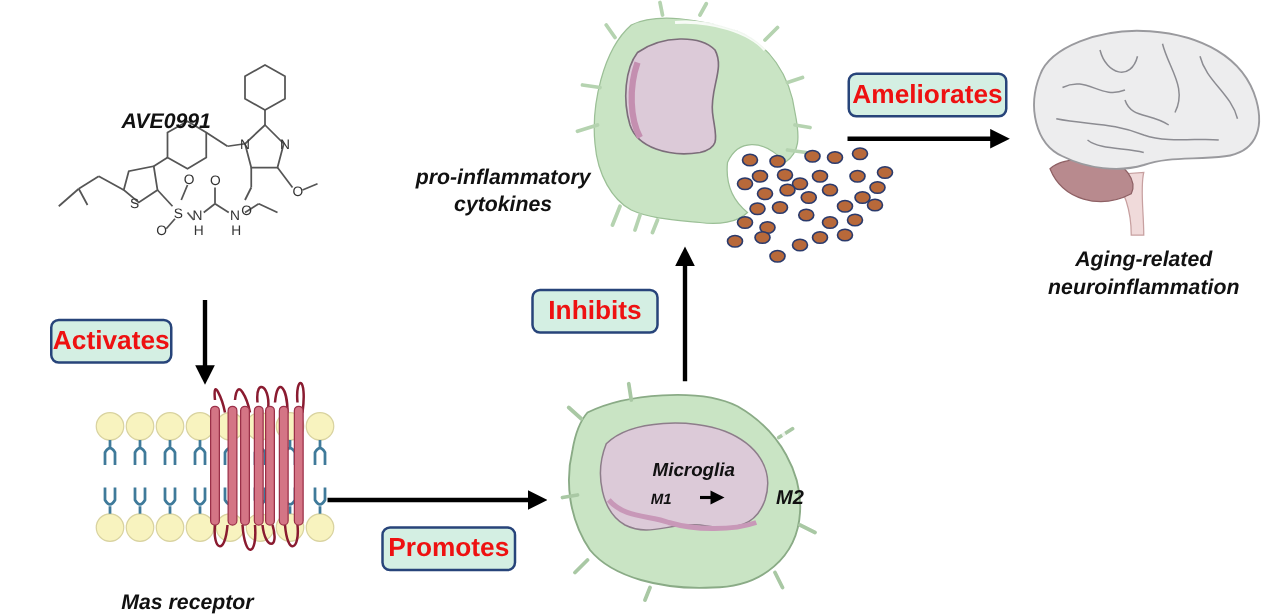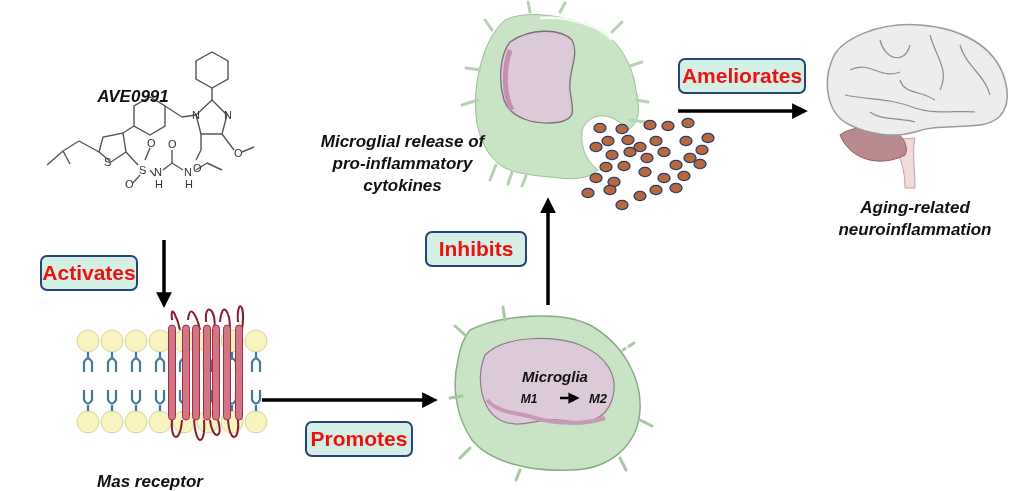--- a/index.html
+++ b/index.html
@@ -198,24 +198,23 @@
 <div class="tag" style="left:40px; top:255px; width:98px;">Activates</div>
 
 <div class="abs label" style="left:70px; top:455px; width:160px;margin-top:16px;">Mas receptor</div>
 
 <div class="tag" style="left:305px; top:421px; width:108px;">Promotes</div>
 
 <div class="tag" style="left:425px; top:231px; width:102px;">Inhibits</div>
 
 <div class="abs label" style="left:505px; top:366px; width:100px; font-size:15px;">Microglia</div>
 <div class="abs label" style="left:507px; top:388px; width:44px; font-size:12px;">M1</div>
-<div class="abs label" style="left:576px; top:388px; width:44px; font-size:13px;">M2</div>
+<div class="abs label" style="left:610px; top:388px; width:44px; font-size:16px;">M2</div>
 
 <div class="abs label" style="left:300px; top:131px; width:205px;">
-  <div>Microglial release of</div>
   <div>pro-inflammatory</div>
   <div>cytokines</div>
 </div>
 
 <div class="tag" style="left:678px; top:58px; width:128px;">Ameliorates</div>
 
 <div class="abs label" style="left:815px; top:197px; width:200px;">
   <div>Aging-related</div>
   <div>neuroinflammation</div>
 </div>

